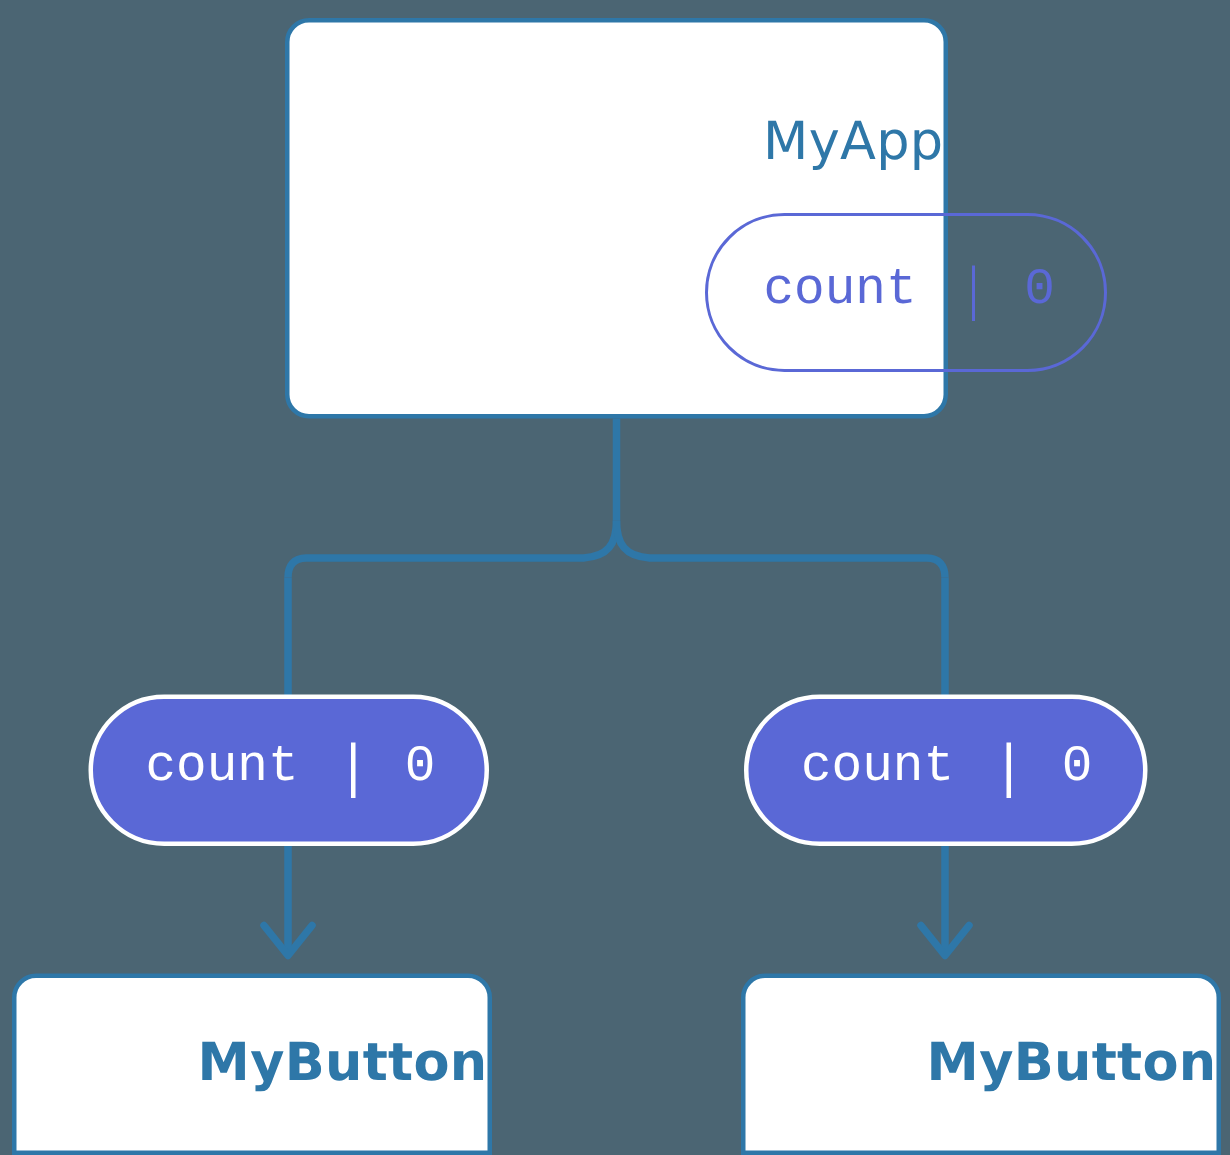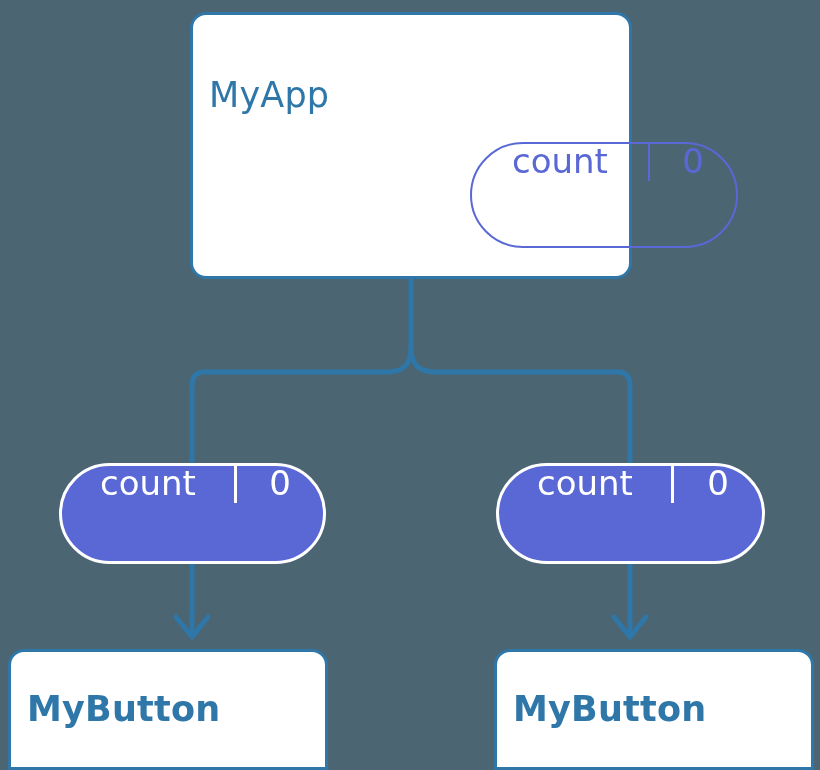--- a/index.html
+++ b/index.html
@@ -41,41 +41,42 @@
   #app-box {
     left: 190px;
     top: 12px;
     width: 442px;
     height: 267px;
   }
   .component-title {
     position: absolute;
     left: 0;
     right: 0;
-    text-align: left;
+    text-align: right;
     color: #2e77a8;
     font-size: 35px;
     font-weight: 400;
     letter-spacing: 0.2px;
     white-space: nowrap;
     padding-left: 16px;
   }
   #app-title {
     top: 60px;
   }
 
   
   .state-pill {
     position: absolute;
     box-sizing: border-box;
     display: flex;
-    align-items: flex-start;
+    align-items: center;
     border-radius: 999px;
     overflow: hidden;
     z-index: 4;
+    font-family: Liberation Mono, monospace;
   }
   .pill-key, .pill-val {
     display: flex;
     align-items: center;
     justify-content: center;
     font-size: 34px;
     font-weight: 400;
     line-height: 1;
     white-space: nowrap;
   }

